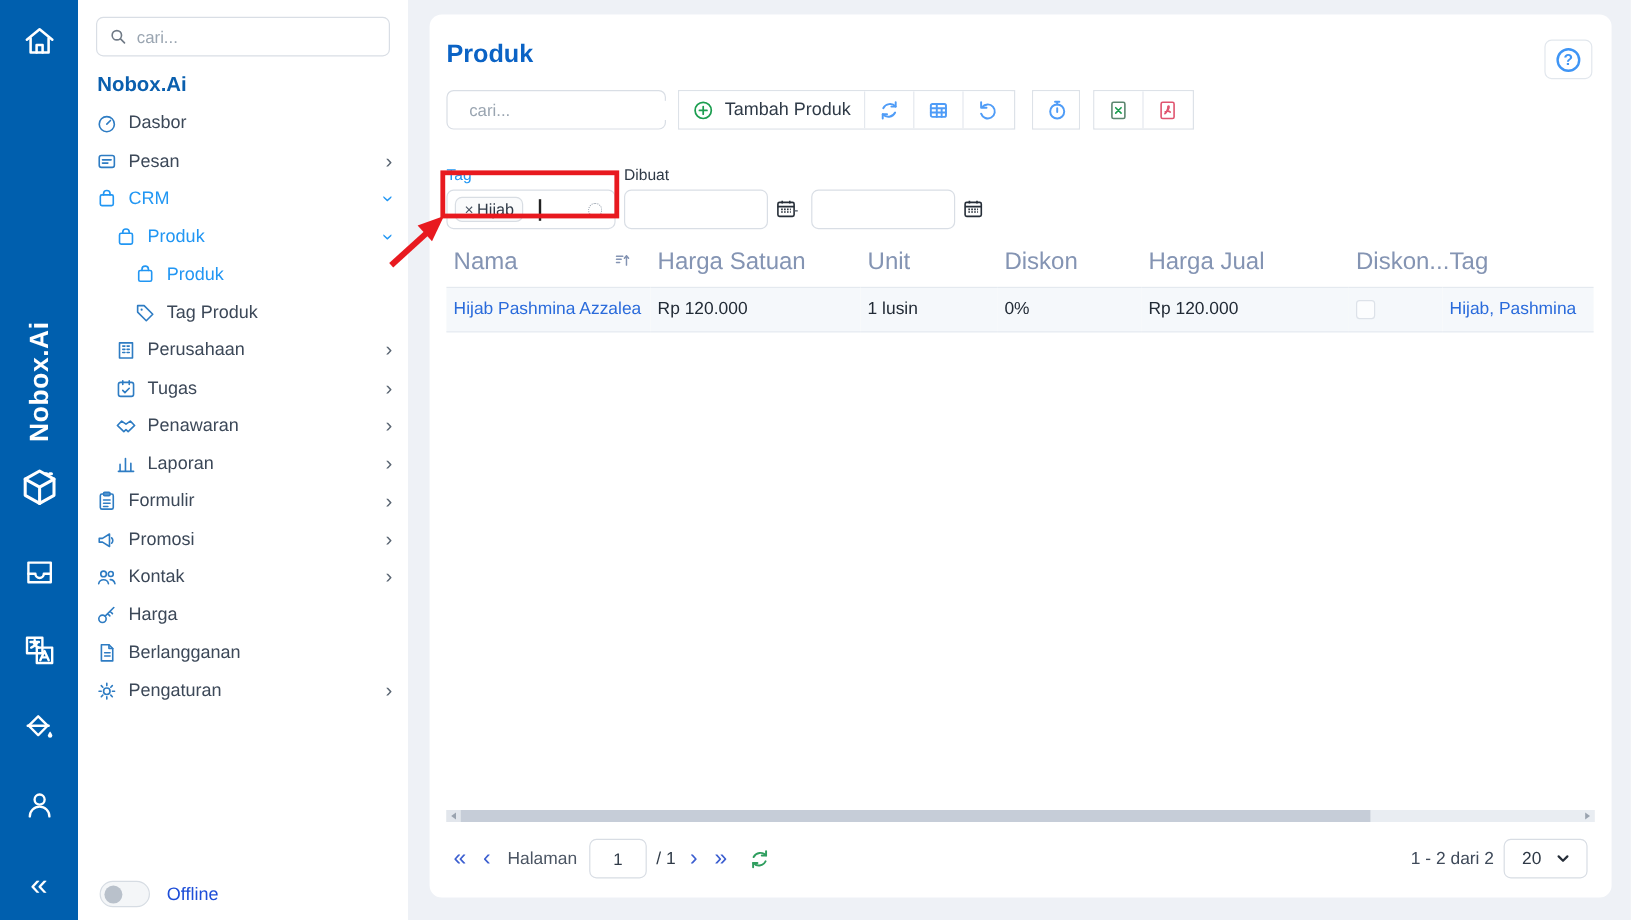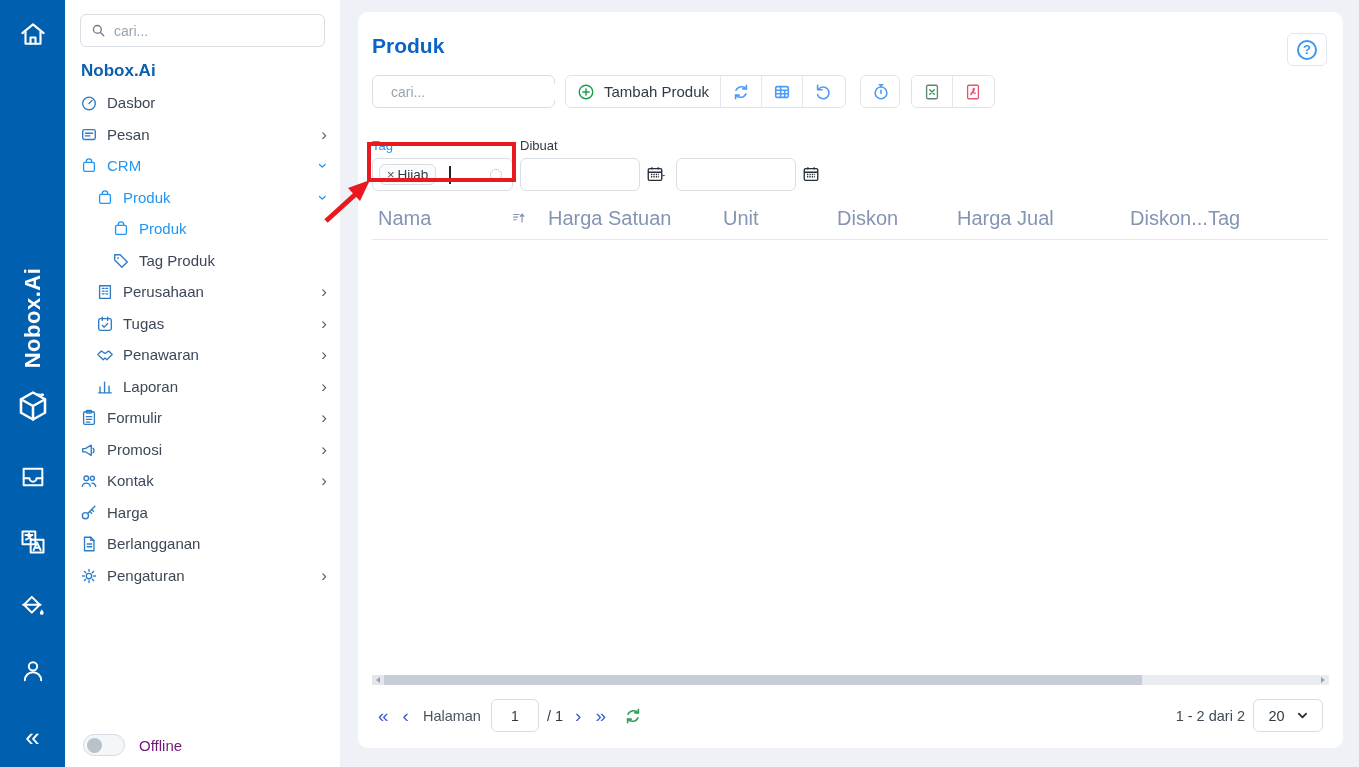--- a/index.html
+++ b/index.html
@@ -24,32 +24,32 @@
   .mi .icn { width:18px; height:18px; display:inline-flex; margin-right:9px; color:#2e7cc3; flex:0 0 18px; }
   .mi .icn svg { width:18px; height:18px; stroke:currentColor; fill:none; stroke-width:1.5; stroke-linecap:round; stroke-linejoin:round; }
   .mi .chev { margin-left:auto; color:#5a6572; font-size:17px; line-height:1; }
   .mi .chev.down { transform:rotate(90deg); color:#2196f3; }
   .mi.active, .mi.active .icn { color:#2196f3; }
   .mi.l2 { padding-left:16px; }
   .mi.l3 { padding-left:32px; }
   .offline { position:absolute; bottom:11px; left:18px; display:flex; align-items:center; }
   .toggle { width:42px; height:22px; border:1px solid #d6dce3; background:#f4f6f8; border-radius:11px; position:relative; }
   .toggle .knob { position:absolute; left:3px; top:2.5px; width:15px; height:15px; border-radius:50%; background:#b9c1cb; }
-  .offline span.lbl { margin-left:14px; font-size:15px; color:#701a75; }
+  .offline span.lbl { margin-left:14px; font-size:15px; color:#1d4ed8; }
 
   
   .main { flex:1; position:relative; }
   .panel { position:absolute; left:18px; top:12px; width:985px; height:736px; background:#fff; border-radius:10px; }
   .pg-title { position:absolute; left:14px; top:22px; font-size:21px; font-weight:bold; color:#0b63c5; }
   .help-btn { position:absolute; right:16px; top:21px; width:40px; height:33px; border:1px solid #e2e7ed; border-radius:6px; background:#fff; display:flex; align-items:center; justify-content:center; cursor:pointer; }
   .help-q { width:20px; height:20px; border:2px solid #3f95f5; border-radius:50%; color:#3f95f5; font-size:13px; font-weight:bold; display:flex; align-items:center; justify-content:center; }
 
   .tb-search { position:absolute; left:14px; top:63px; width:183px; height:33px; border:1px solid #d9dee5; border-radius:6px; display:flex; align-items:center; padding:0 10px; }
   .tb-search input { border:none; outline:none; flex:1; font-size:14px; margin-left:8px; font-family:inherit; }
-  .btn-group { position:absolute; top:63px; height:33px; border:1px solid #dde2e8; border-radius:6px; background:#fff; display:flex; align-items:stretch; overflow:hidden; }
+  .btn-group { position:absolute; top:63px; height:33px; border:1px solid #dde2e8; border-radius:0; background:#fff; display:flex; align-items:stretch; overflow:hidden; }
   .bg1 { left:207px; width:281px; }
   .bg2 { left:502px; width:40px; }
   .bg3 { left:553px; width:84px; }
   .gbtn { display:flex; align-items:center; justify-content:center; padding:0 11px; cursor:pointer; background:#fff; }
   .gbtn + .gbtn { border-left:1px solid #e4e8ee; }
   .gbtn svg { width:18px; height:18px; fill:none; stroke-linecap:round; stroke-linejoin:round; }
   .add-label { font-size:15px; color:#2f3a47; margin-left:9px; }
   .blue-ic { stroke:#4f9cf7; stroke-width:1.8; }
   .green-ic { stroke:#1c9e50; stroke-width:1.6; }
   .xls-ic { stroke:#5d8770; stroke-width:1.5; }
@@ -437,20 +437,31 @@
                 </svg></span><span>Nama</span></th>
           <th>Harga Satuan</th>
           <th>Unit</th>
           <th>Diskon</th>
           <th>Harga Jual</th>
           <th>Diskon...</th>
           <th>Tag</th>
         </tr>
       </thead>
       <tbody>
+        <tr class="alt">
+          <td><a class="cell-link">Hijab Pashmina Azzalea</a></td>
+          <td>Rp 120.000</td>
+          <td>1 lusin</td>
+          <td>0%</td>
+          <td>Rp 120.000</td>
+          <td>
+              <div class="cbx"></div>
+            </td>
+          <td><a class="cell-link">Hijab, Pashmina</a></td>
+        </tr>
       </tbody>
     </table>
 
     <div class="hscroll">
       <div class="hs-arrow">
           <div class="tri left"></div>
         </div>
       <div class="hs-thumb"></div>
       <div style="flex:1"></div>
       <div class="hs-arrow" style="background:transparent">

